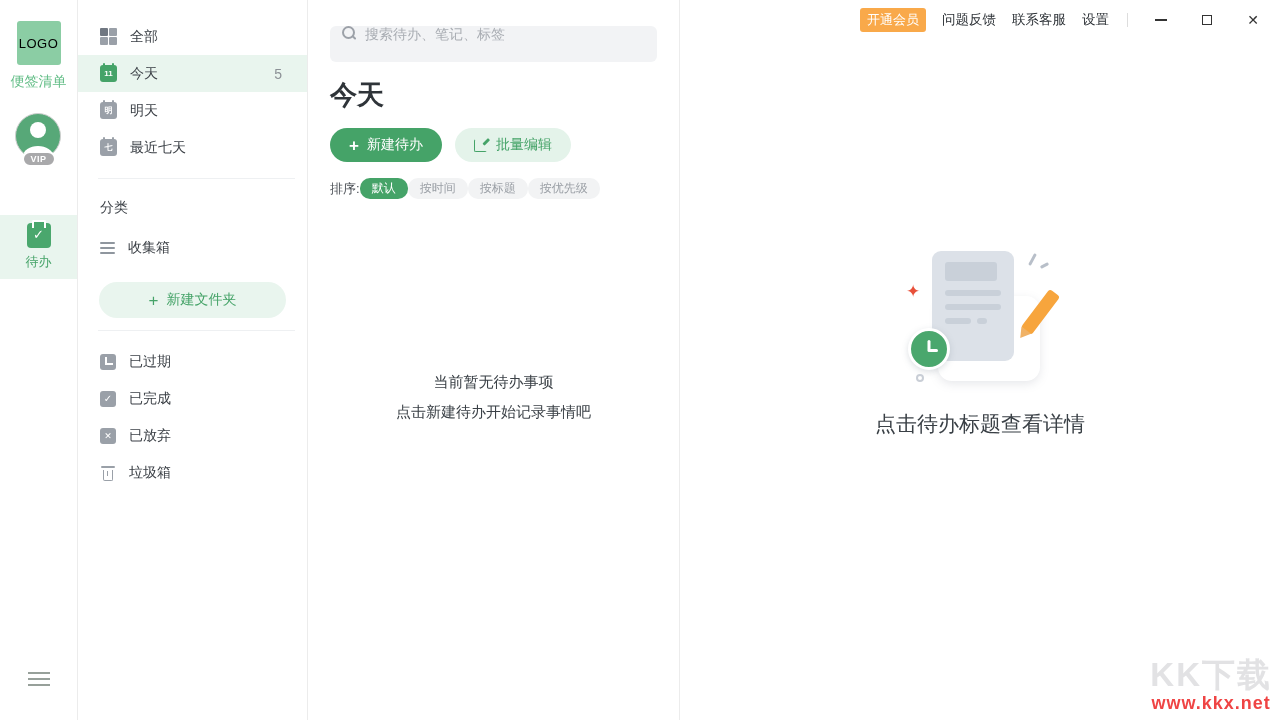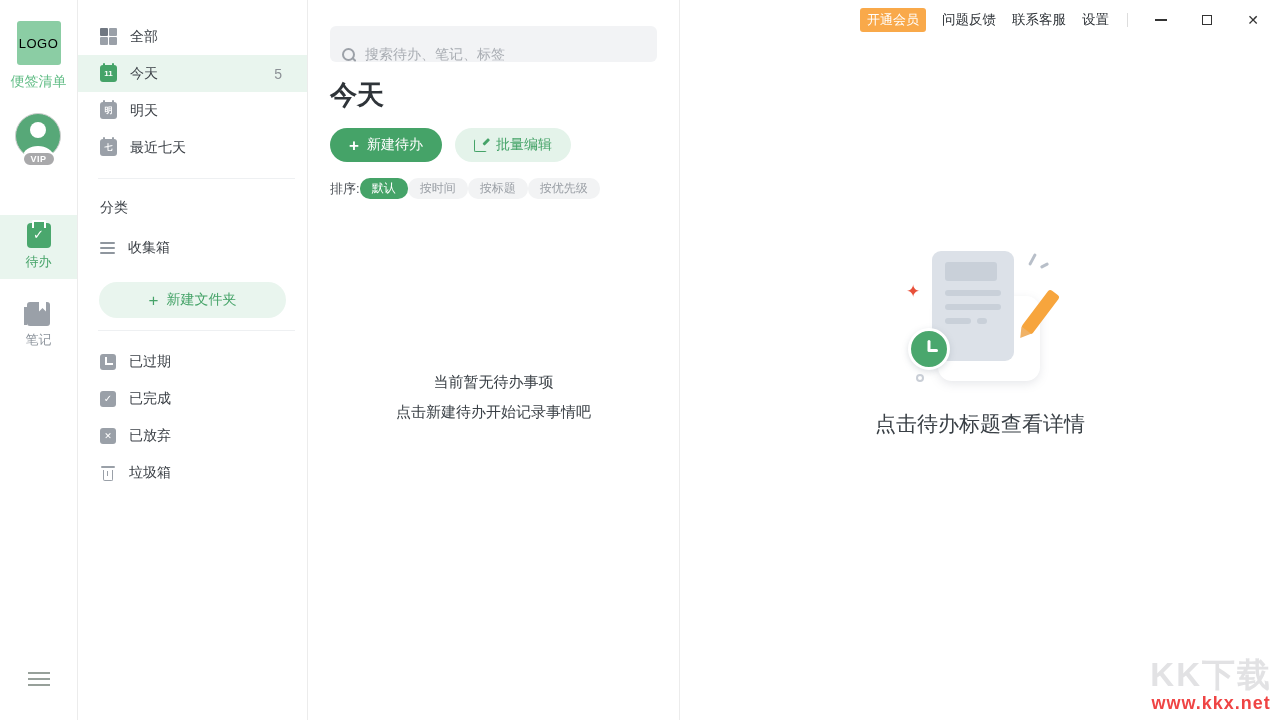--- a/index.html
+++ b/index.html
@@ -66,21 +66,21 @@
   .sq-ic.clock::before { content:""; width:6px; height:6px; border-left:2px solid #fff; border-bottom:2px solid #fff; margin-left:2px; margin-bottom:2px;}
   .sq-ic.check { font-size:10px; font-weight:bold;}
   .sq-ic.cross { font-size:9px; font-weight:bold;}
   .trash-ic { width:16px; height:16px; position:relative;}
   .trash-ic .lid { position:absolute; top:1px; left:1px; right:1px; height:2px; background:#9aa0a8; border-radius:1px;}
   .trash-ic .can { position:absolute; top:5px; left:3px; right:3px; bottom:0; border:1.5px solid #9aa0a8; border-top:none; border-radius:0 0 2px 2px;}
   .trash-ic .can::before { content:""; position:absolute; left:2.5px; top:1.5px; width:1.5px; height:5px; background:#9aa0a8;}
 
   
   .main { width:372px; height:720px; border-right:1px solid #ececec; flex-shrink:0; padding:0 22px; background:#fff;}
-  .search-bar { margin-top:26px; height:36px; background:#f2f3f5; border-radius:6px; display:flex; align-items:flex-end; padding:0 12px; gap:9px;}
+  .search-bar { margin-top:26px; height:36px; background:#f2f3f5; border-radius:6px; display:flex; align-items:flex-start; padding:0 12px; gap:9px;}
   .search-mag { width:14px; height:14px; position:relative; flex-shrink:0;}
   .search-mag::before { content:""; position:absolute; left:0; top:0; width:9px; height:9px; border:2px solid #9ca1a8; border-radius:50%;}
   .search-mag::after { content:""; position:absolute; right:1px; bottom:0; width:2px; height:5px; background:#9ca1a8; transform:rotate(-45deg); border-radius:1px;}
   .search-input { flex:1; border:none; outline:none; background:transparent; font-size:14px; color:#3a3f45;
               font-family:"Liberation Sans","DejaVu Sans",sans-serif;}
   .search-input::placeholder { color:#a9adb3; }
   .page-title { margin-top:15px; font-size:27px; font-weight:600; color:#2f3439;}
   .btn-row { margin-top:15px; display:flex; gap:13px;}
   .btn { height:34px; border-radius:17px; display:flex; align-items:center; justify-content:center;
          gap:8px; font-size:14px; cursor:pointer; padding:0 19px;}
@@ -146,24 +146,20 @@
       <div class="head"></div>
         <div class="body"></div>
     </div>
     <div class="vip-badge">VIP</div>
   </div>
   <div class="rail-nav">
     <div class="rail-item active">
       <span class="clipboard-ic"></span>
       <span>待办</span>
     </div>
-    <div class="rail-item">
-      <span class="book-ic"></span>
-      <span>笔记</span>
-    </div>
   </div>
   <div class="hamburger">
     <span></span>
       <span></span>
       <span></span>
   </div>
 </div>
 
 <div class="sidebar">
   <div class="side-row">

